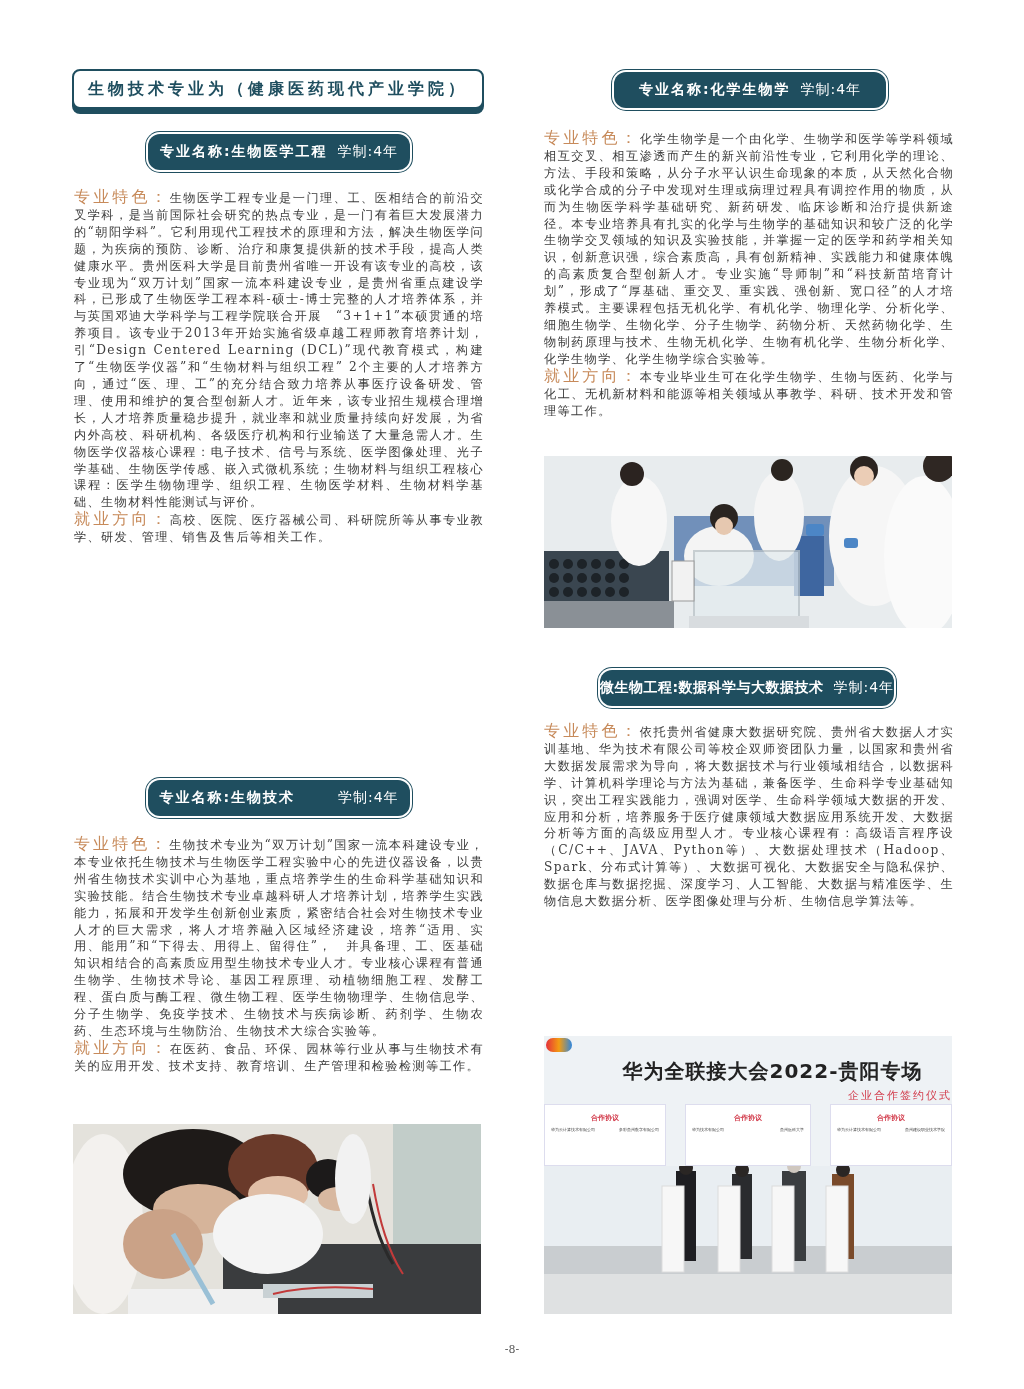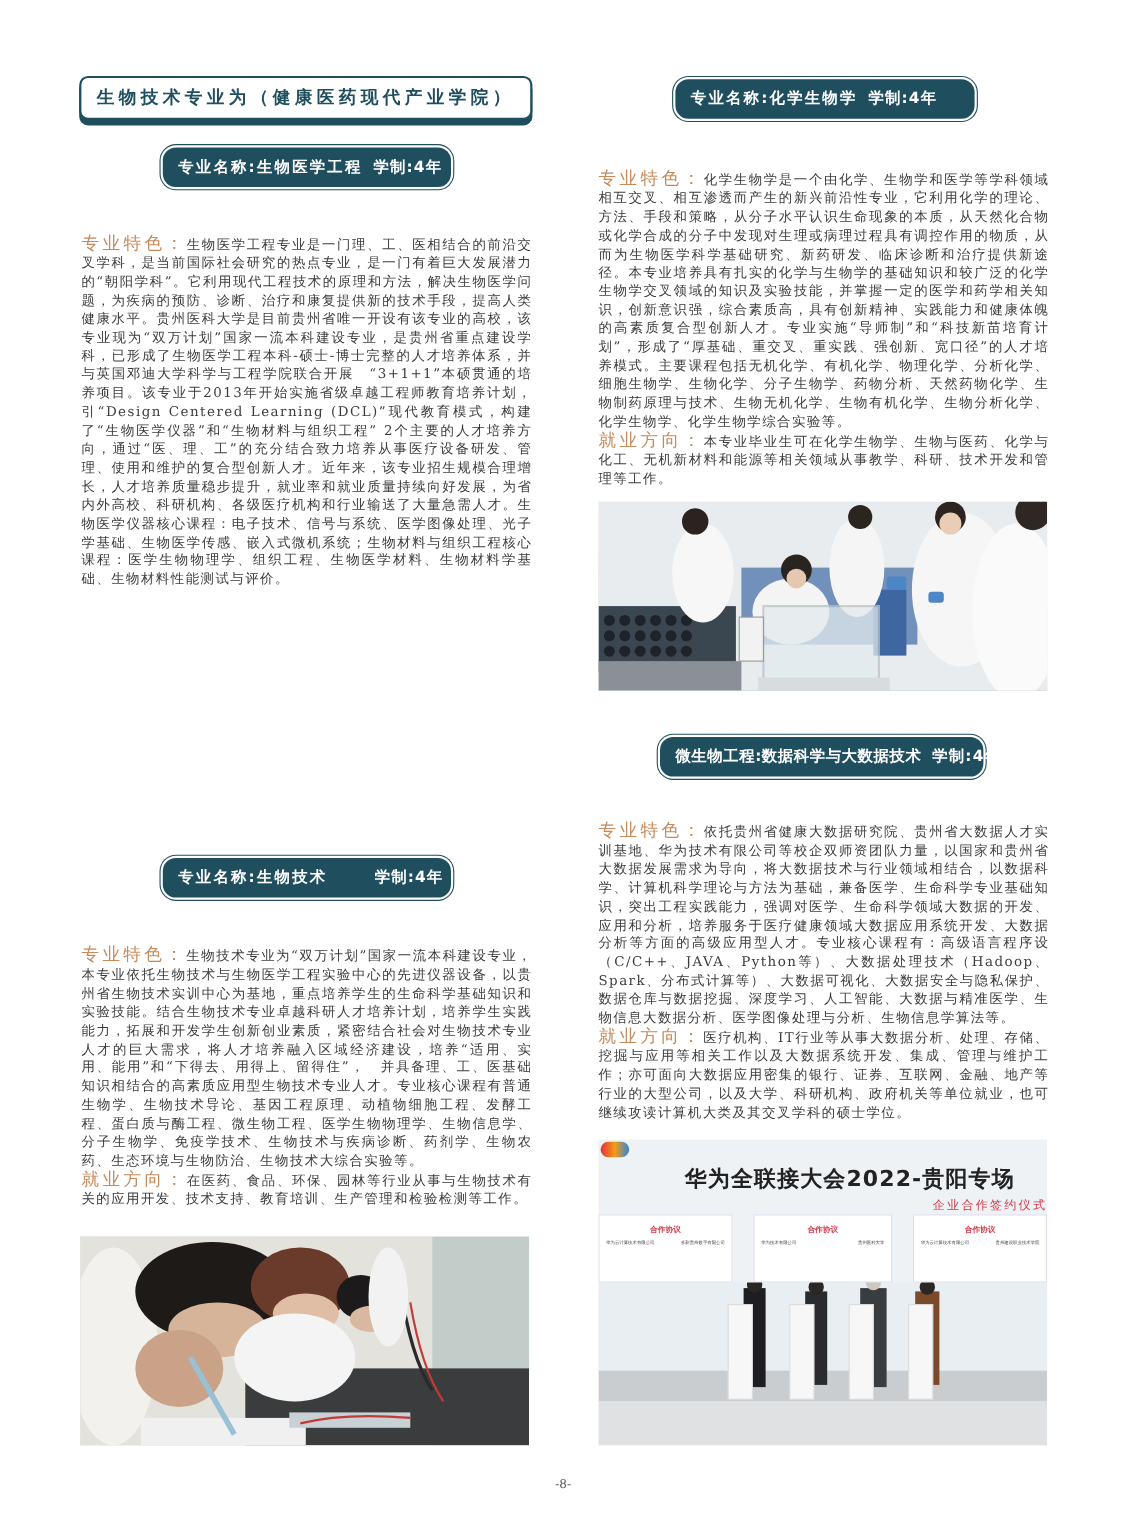--- a/index.html
+++ b/index.html
@@ -10,31 +10,31 @@
       position: absolute; left: 72px; top: 69px; width: 412px; height: 40px;
       border: 2px solid #1f4e5f; border-radius: 8px; background: #fff;
       box-shadow: 0 5px 0 #1f4e5f;
       display: flex; align-items: center; justify-content: center;
       font-family: "DejaVu Sans", "Liberation Sans", sans-serif; font-weight: bold;
       font-size: 16px; letter-spacing: 4px; color: #1f4e5f;
     }
 
     .badge {
       position: absolute; height: 36px; background: #1f4e5f; color: #fff;
-      border-radius: 12px; display: flex; align-items: center; justify-content: flex-start;
+      border-radius: 12px; display: flex; align-items: center; justify-content: center;
       font-family: "DejaVu Sans", "Liberation Sans", sans-serif; font-size: 14px;
       box-shadow: 0 0 0 2px #ffffff, 0 0 0 3px #1f4e5f;
       padding: 0 14px; white-space: nowrap;
     }
     .badge .name { font-weight: bold; letter-spacing: 2px; }
-    .badge .years { font-weight: bold; margin-left: 10px; letter-spacing: 1px; }
+    .badge .years { font-weight: normal; margin-left: 10px; letter-spacing: 1px; }
 
     .text-block {
       position: absolute; font-size: 12.2px; line-height: 16.9px; letter-spacing: 1.35px;
-      text-align: justify; color: #3c3c3c; margin-top: 24px;
+      text-align: justify; color: #3c3c3c;
     }
     .text-block p { margin: 0; }
     .lbl {
       font-size: 16px; color: #c78a5a; letter-spacing: 3px; font-weight: normal;
     }
 
     .photo { position: absolute; overflow: hidden; }
 
     .page-num {
       position: absolute; left: 0; width: 1024px; top: 1343px; text-align: center;
@@ -45,20 +45,21 @@
 <body>
 
 <div class="college-header">生物技术专业为（健康医药现代产业学院）</div>
 
 <div class="badge" style="left:148px; top:134px; width:262px;">
   <span class="name">专业名称:生物医学工程</span>
   <span class="years">学制:4年</span>
 </div>
 <div class="text-block" style="left:74px; top:189px; width:410px;">
   <p><span class="lbl">专业特色：</span><span>生物医学工程专业是一门理、工、医相结合的前沿交叉学科，是当前国际社会研究的热点专业，是一门有着巨大发展潜力的“朝阳学科”。它利用现代工程技术的原理和方法，解决生物医学问题，为疾病的预防、诊断、治疗和康复提供新的技术手段，提高人类健康水平。贵州医科大学是目前贵州省唯一开设有该专业的高校，该专业现为“双万计划”国家一流本科建设专业，是贵州省重点建设学科，已形成了生物医学工程本科-硕士-博士完整的人才培养体系，并与英国邓迪大学科学与工程学院联合开展　“3+1+1”本硕贯通的培养项目。该专业于2013年开始实施省级卓越工程师教育培养计划，引“Design Centered Learning (DCL)”现代教育模式，构建了“生物医学仪器”和“生物材料与组织工程” 2个主要的人才培养方向，通过“医、理、工”的充分结合致力培养从事医疗设备研发、管理、使用和维护的复合型创新人才。近年来，该专业招生规模合理增长，人才培养质量稳步提升，就业率和就业质量持续向好发展，为省内外高校、科研机构、各级医疗机构和行业输送了大量急需人才。生物医学仪器核心课程：电子技术、信号与系统、医学图像处理、光子学基础、生物医学传感、嵌入式微机系统；生物材料与组织工程核心课程：医学生物物理学、组织工程、生物医学材料、生物材料学基础、生物材料性能测试与评价。</span></p>
+  <p><span class="lbl">就业方向：</span><span>高校、医院、医疗器械公司、科研院所等从事专业教学、研发、管理、销售及售后等相关工作。</span></p>
 </div>
 
 <div class="badge" style="left:614px; top:72px; width:272px;">
   <span class="name">专业名称:化学生物学</span>
   <span class="years">学制:4年</span>
 </div>
 <div class="text-block" style="left:544px; top:130px; width:410px;">
   <p><span class="lbl">专业特色：</span><span>化学生物学是一个由化学、生物学和医学等学科领域相互交叉、相互渗透而产生的新兴前沿性专业，它利用化学的理论、方法、手段和策略，从分子水平认识生命现象的本质，从天然化合物或化学合成的分子中发现对生理或病理过程具有调控作用的物质，从而为生物医学科学基础研究、新药研发、临床诊断和治疗提供新途径。本专业培养具有扎实的化学与生物学的基础知识和较广泛的化学生物学交叉领域的知识及实验技能，并掌握一定的医学和药学相关知识，创新意识强，综合素质高，具有创新精神、实践能力和健康体魄的高素质复合型创新人才。专业实施“导师制”和“科技新苗培育计划”，形成了“厚基础、重交叉、重实践、强创新、宽口径”的人才培养模式。主要课程包括无机化学、有机化学、物理化学、分析化学、细胞生物学、生物化学、分子生物学、药物分析、天然药物化学、生物制药原理与技术、生物无机化学、生物有机化学、生物分析化学、化学生物学、化学生物学综合实验等。</span></p>
   <p><span class="lbl">就业方向：</span><span>本专业毕业生可在化学生物学、生物与医药、化学与化工、无机新材料和能源等相关领域从事教学、科研、技术开发和管理等工作。</span></p>
 </div>
@@ -111,21 +112,20 @@
     <rect x="128" y="105" width="22" height="40" fill="#f2f2f2" stroke="#999" stroke-width="1"></rect>
   </svg>
 </div>
 
 <div class="badge" style="left:600px; top:670px; width:294px;">
   <span class="name" style="letter-spacing:0.5px;">微生物工程:数据科学与大数据技术</span>
   <span class="years">学制:4年</span>
 </div>
 <div class="text-block" style="left:544px; top:723px; width:410px;">
   <p><span class="lbl">专业特色：</span><span>依托贵州省健康大数据研究院、贵州省大数据人才实训基地、华为技术有限公司等校企双师资团队力量，以国家和贵州省大数据发展需求为导向，将大数据技术与行业领域相结合，以数据科学、计算机科学理论与方法为基础，兼备医学、生命科学专业基础知识，突出工程实践能力，强调对医学、生命科学领域大数据的开发、应用和分析，培养服务于医疗健康领域大数据应用系统开发、大数据分析等方面的高级应用型人才。专业核心课程有：高级语言程序设（C/C++、JAVA、Python等）、大数据处理技术（Hadoop、Spark、分布式计算等）、大数据可视化、大数据安全与隐私保护、数据仓库与数据挖掘、深度学习、人工智能、大数据与精准医学、生物信息大数据分析、医学图像处理与分析、生物信息学算法等。</span></p>
-  <p><span class="lbl">就业方向：</span><span>医疗机构、IT行业等从事大数据分析、处理、存储、挖掘与应用等相关工作以及大数据系统开发、集成、管理与维护工作；亦可面向大数据应用密集的银行、证券、互联网、金融、地产等行业的大型公司，以及大学、科研机构、政府机关等单位就业，也可继续攻读计算机大类及其交叉学科的硕士学位。</span></p>
 </div>
 
 <div class="badge" style="left:148px; top:780px; width:262px;gap:17px;">
   <span class="name">专业名称:生物技术</span>
   <span class="years" style="margin-left:26px;">学制:4年</span>
 </div>
 <div class="text-block" style="left:74px; top:836px; width:410px;">
   <p><span class="lbl">专业特色：</span><span>生物技术专业为“双万计划”国家一流本科建设专业，本专业依托生物技术与生物医学工程实验中心的先进仪器设备，以贵州省生物技术实训中心为基地，重点培养学生的生命科学基础知识和实验技能。结合生物技术专业卓越科研人才培养计划，培养学生实践能力，拓展和开发学生创新创业素质，紧密结合社会对生物技术专业人才的巨大需求，将人才培养融入区域经济建设，培养“适用、实用、能用”和“下得去、用得上、留得住”，　并具备理、工、医基础知识相结合的高素质应用型生物技术专业人才。专业核心课程有普通生物学、生物技术导论、基因工程原理、动植物细胞工程、发酵工程、蛋白质与酶工程、微生物工程、医学生物物理学、生物信息学、分子生物学、免疫学技术、生物技术与疾病诊断、药剂学、生物农药、生态环境与生物防治、生物技术大综合实验等。</span></p>
   <p><span class="lbl">就业方向：</span><span>在医药、食品、环保、园林等行业从事与生物技术有关的应用开发、技术支持、教育培训、生产管理和检验检测等工作。</span></p>
 </div>

